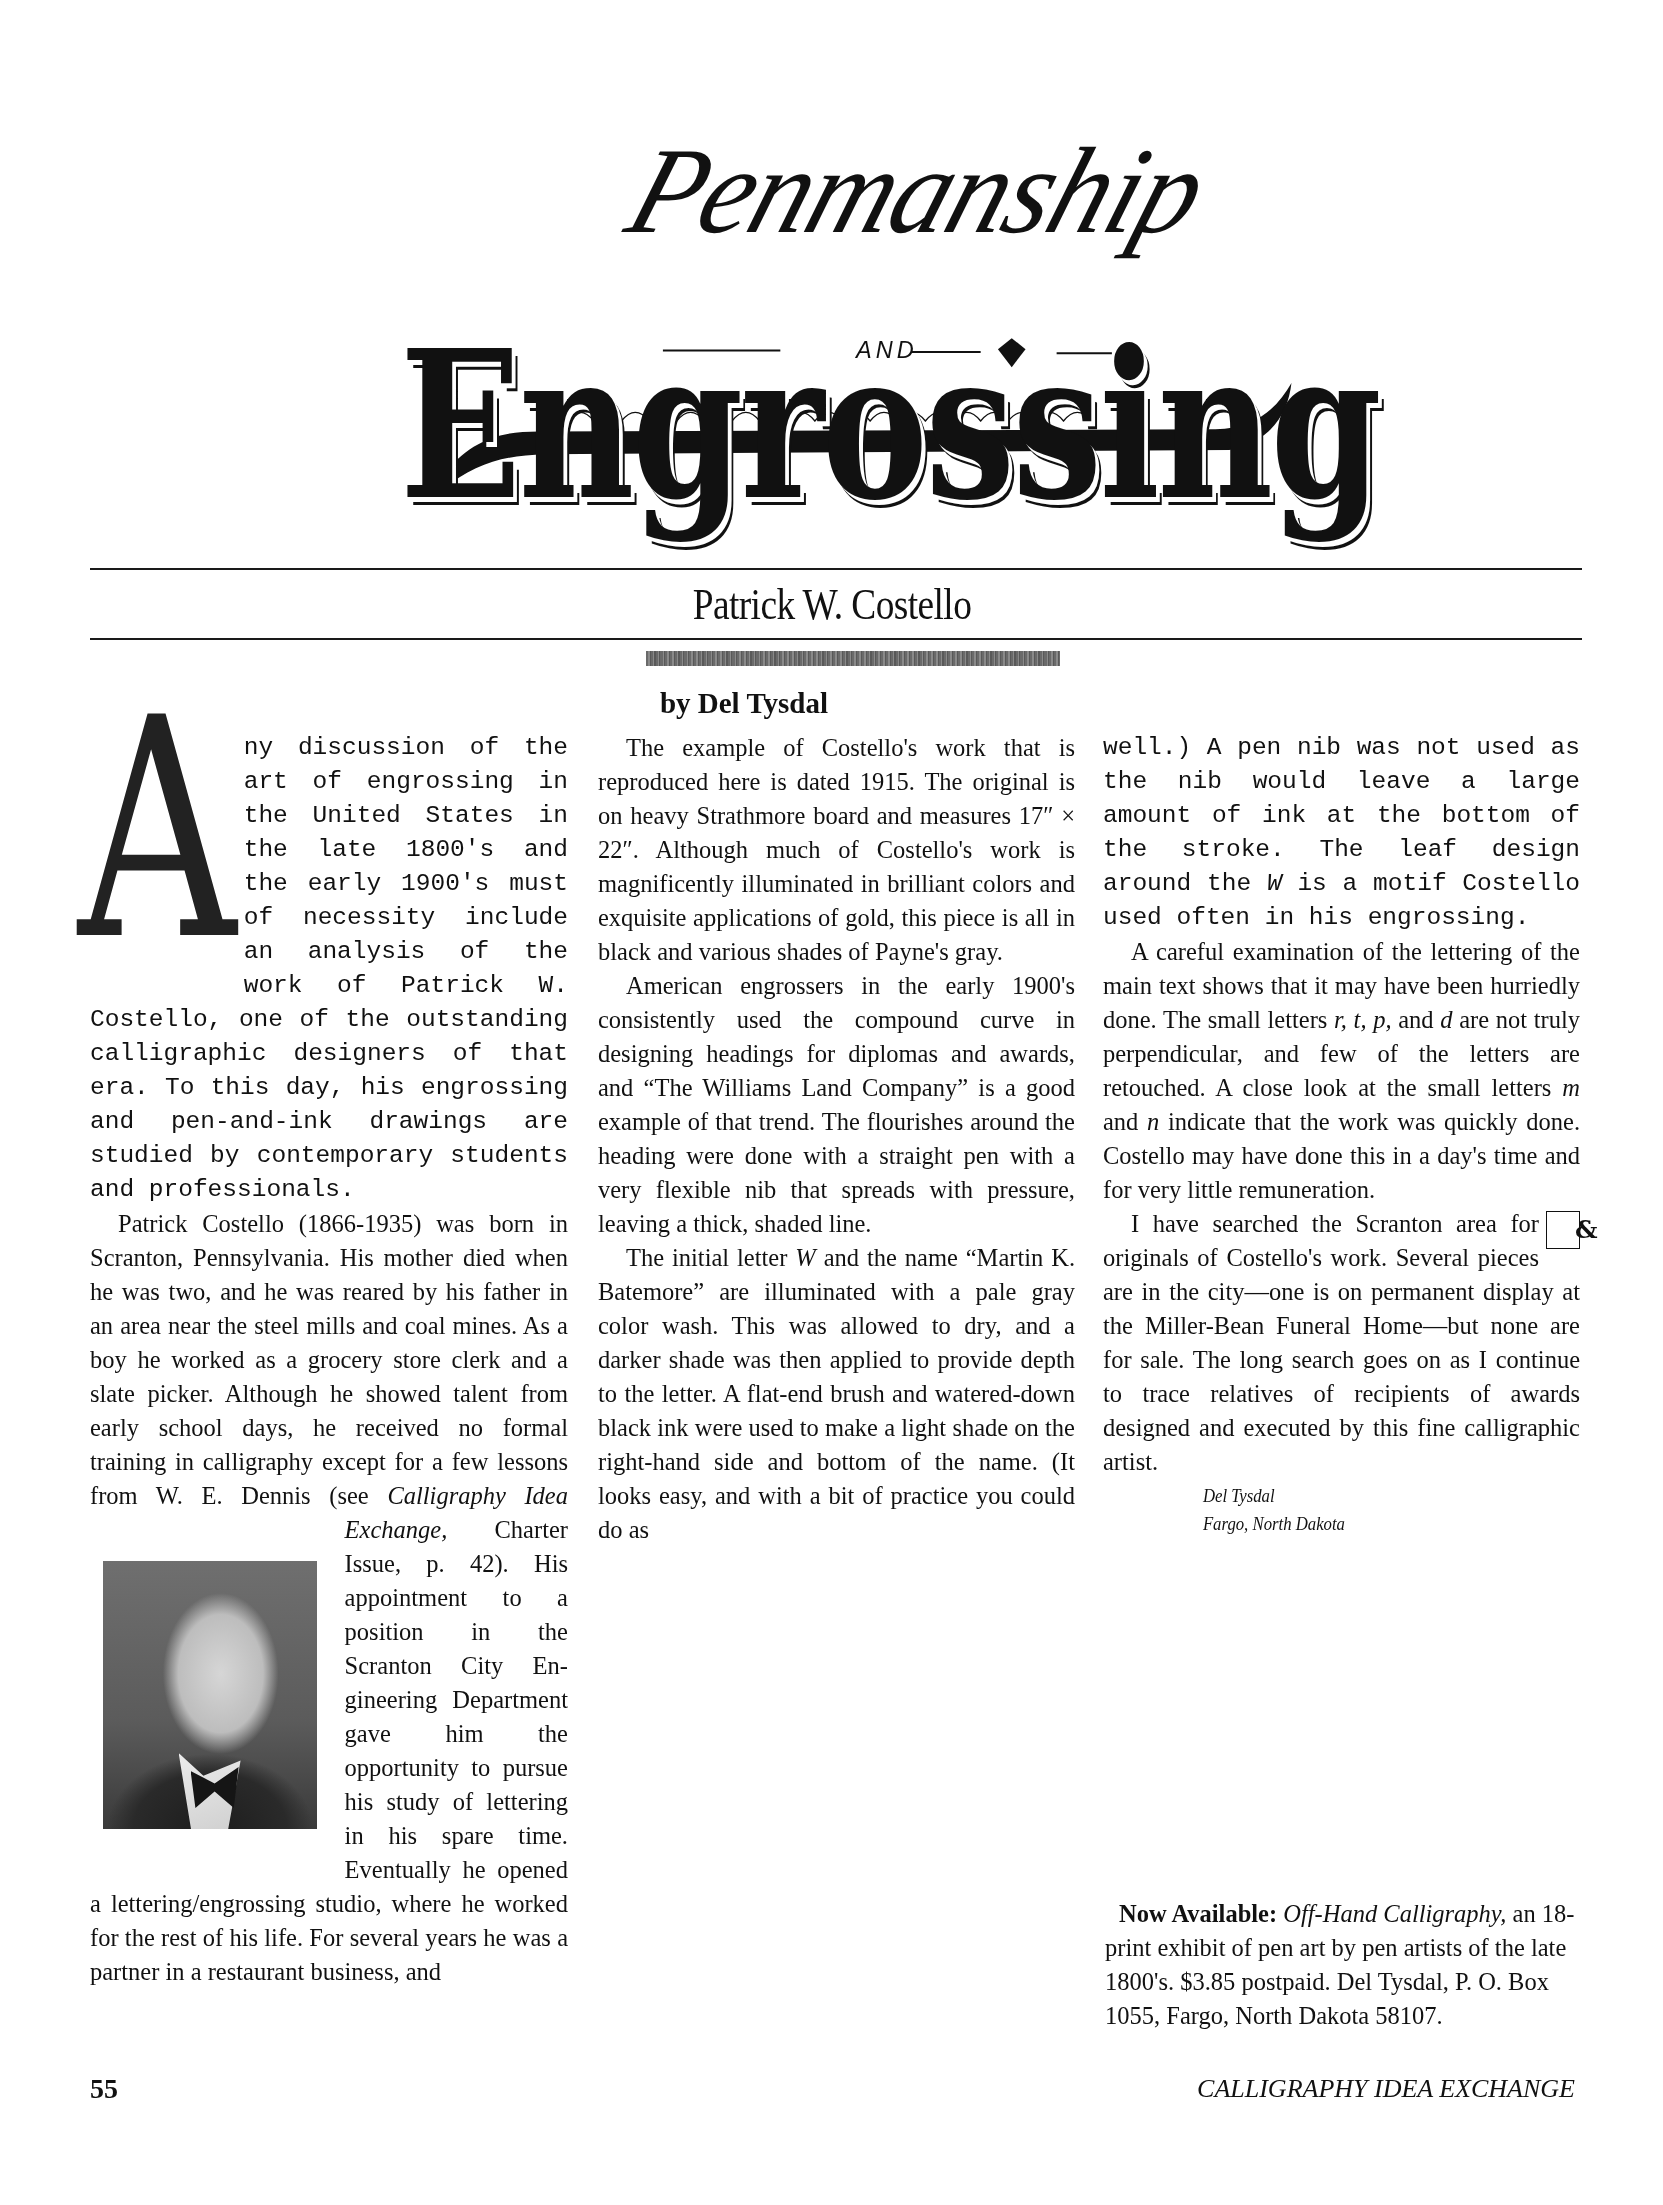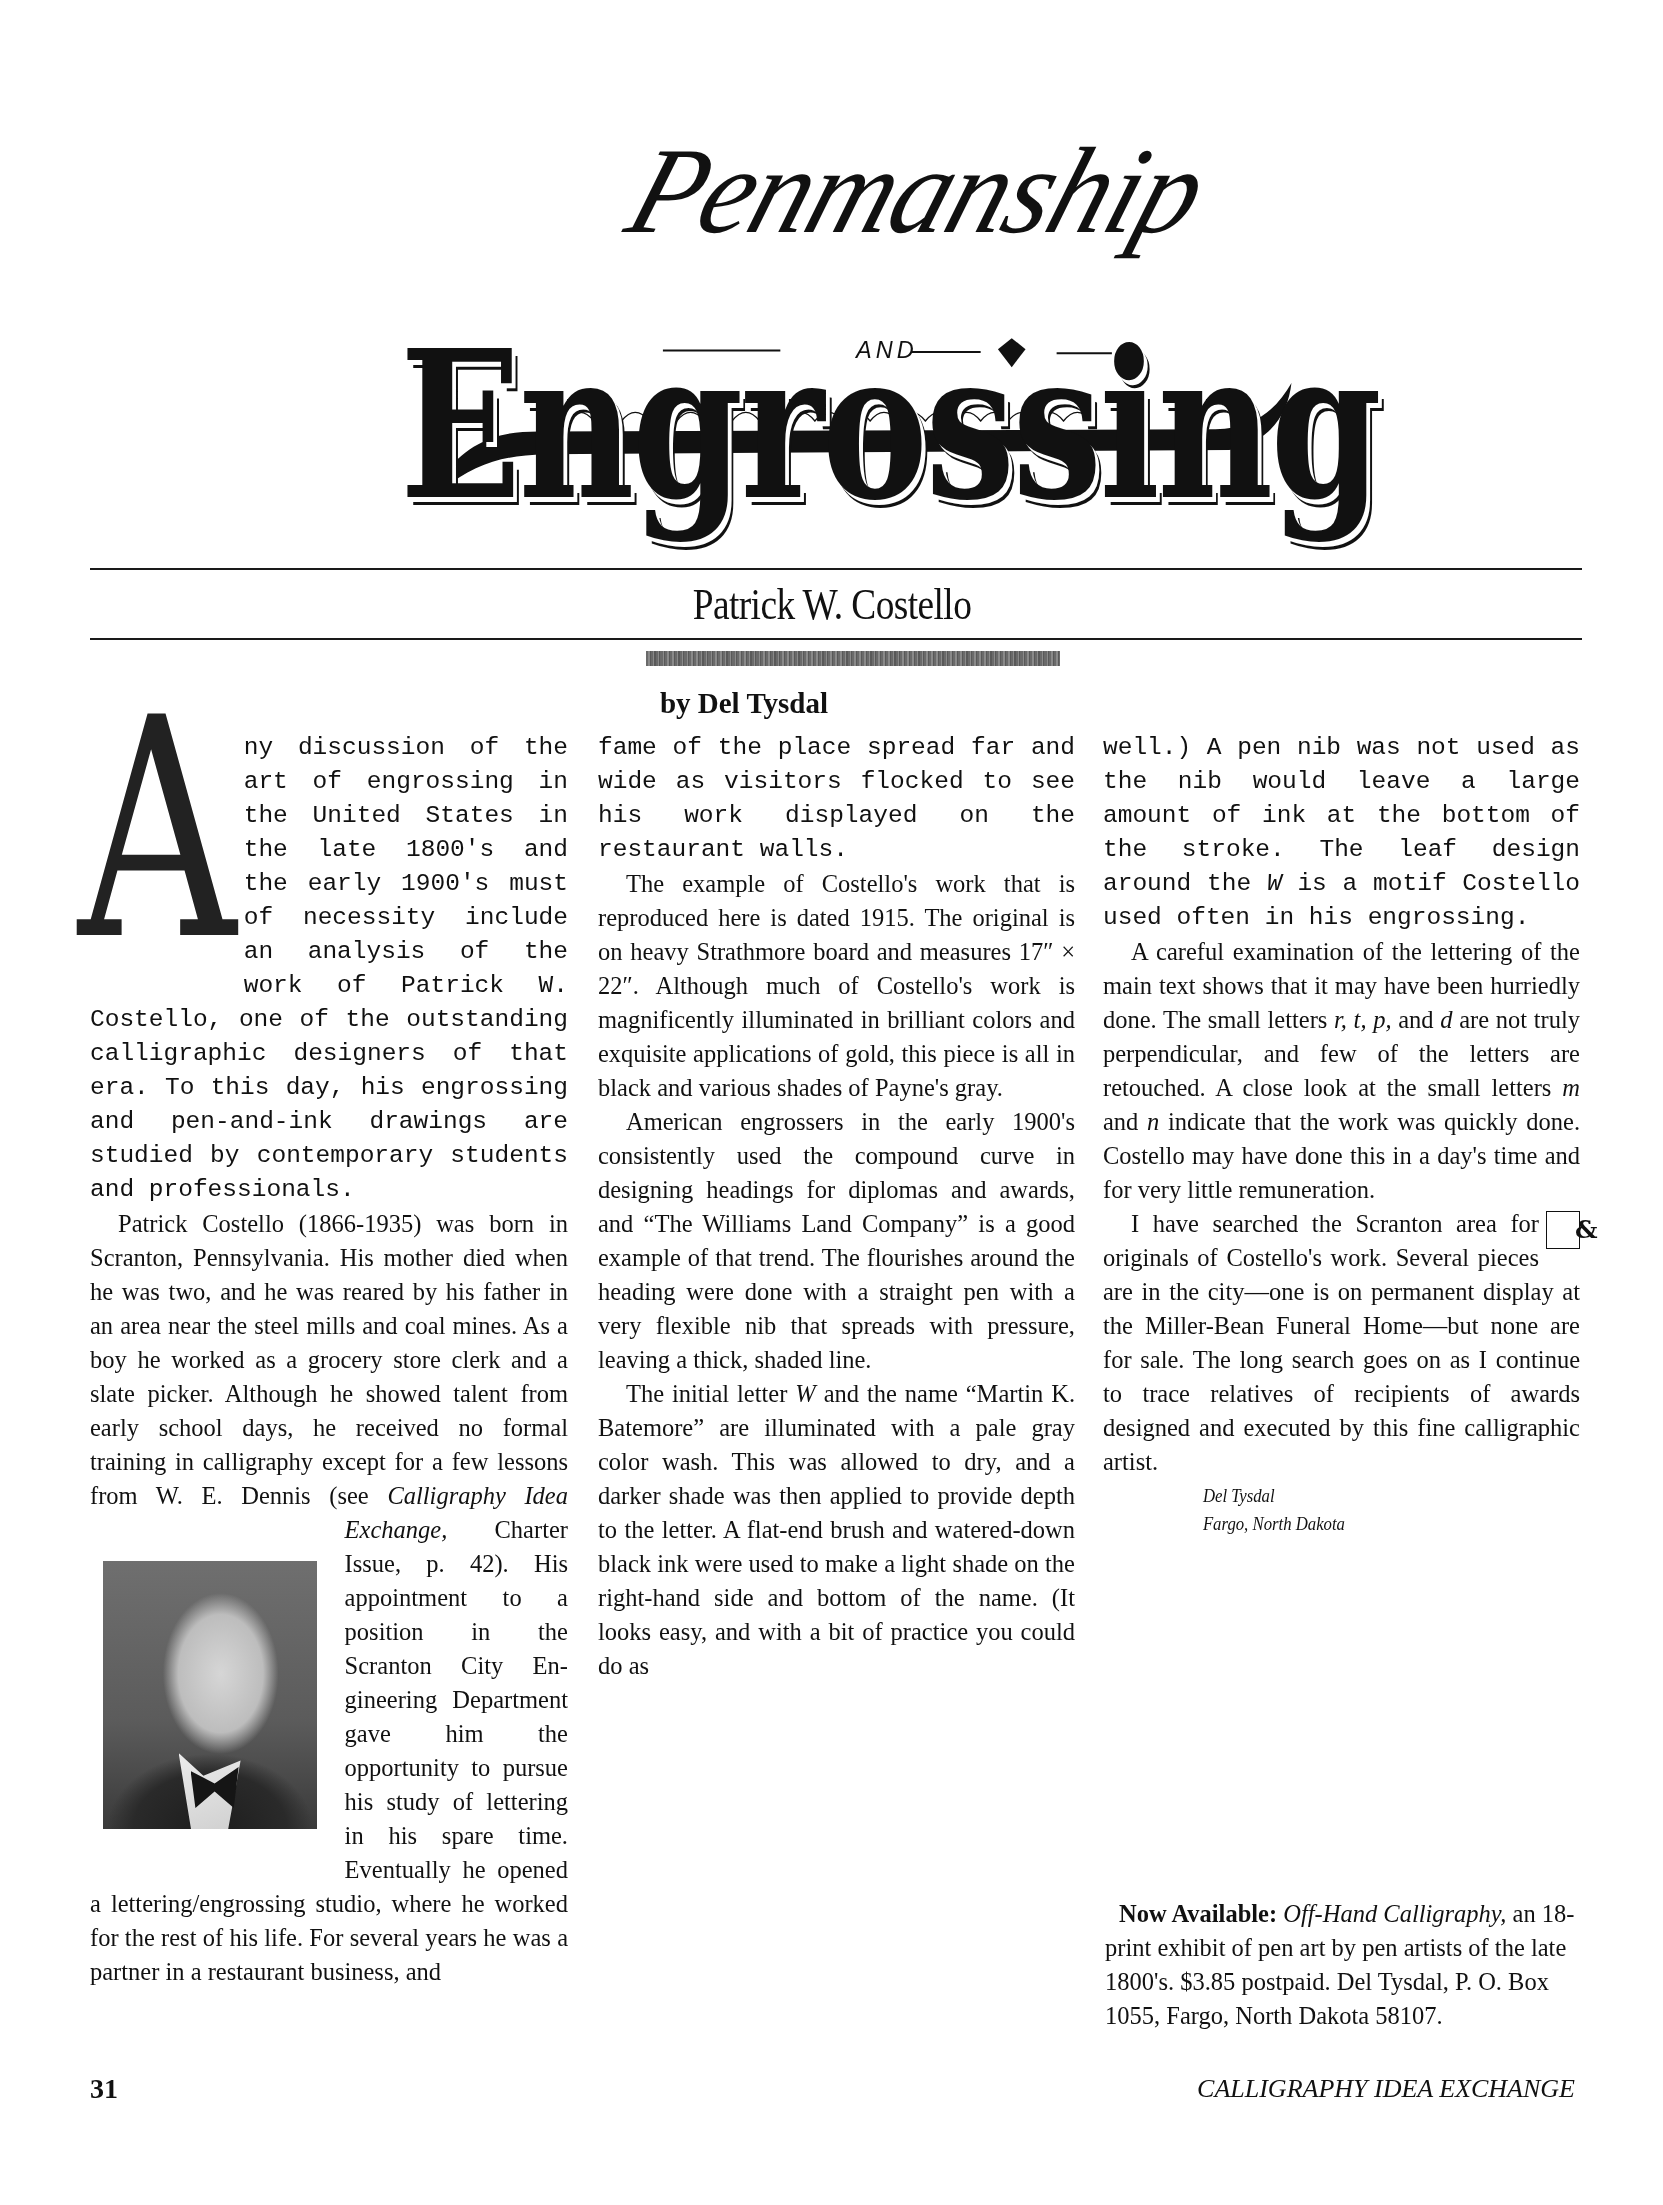--- a/index.html
+++ b/index.html
@@ -163,36 +163,35 @@
   <p class="noindent"><span>ny discussion of the art of engrossing in the United States in the late 1800's and the early 1900's must of necessity include an analysis of the work of Patrick W. Costello, one of the outstanding calli­graphic designers of that era. To this day, his engrossing and pen-and-ink drawings are studied by contemporary students and professionals.</span></p>
   <p><span>Patrick Costello (1866-1935) was born in Scranton, Pennsylvania. His mother died when he was two, and he was reared by his father in an area near the steel mills and coal mines. As a boy he worked as a grocery store clerk and a slate picker. Although he showed talent from early school days, he re­ceived no formal training in calligra­phy except for a few lessons from W. E. Dennis (see </span><i>Calligraphy Idea Exchange,</i><span><span class="photo-wrap" style="display:block;">
           <span class="photo" style="display:block;" title="Portrait photograph of Patrick W. Costello">
             <span class="collar" style="display:block;"></span>
             <span class="tie" style="display:block;"></span>
           </span>
         </span><span> Charter Issue, p. 42). His appointment to a position in the Scranton City En­gineering Depart­ment gave him the opportunity to pursue his study of lettering in his spare time. Even­tually he opened a lettering/engross­ing studio, where he worked for the rest of his life. For several years he was a partner in a restaurant business, and</span></span></p>
 </div>
 
 <div class="col col-2">
-  <p class="noindent">fame of the place spread far and wide as visitors flocked to see his work dis­played on the restaurant walls.</p>
   <p>The example of Costello's work that is reproduced here is dated 1915. The original is on heavy Strathmore board and measures 17″ × 22″. Although much of Costello's work is magnifi­cently illuminated in brilliant colors and exquisite applications of gold, this piece is all in black and various shades of Payne's gray.</p>
   <p>American engrossers in the early 1900's consistently used the com­pound curve in designing headings for diplomas and awards, and “The Wil­liams Land Company” is a good exam­ple of that trend. The flourishes around the heading were done with a straight pen with a very flexible nib that spreads with pressure, leaving a thick, shaded line.</p>
   <p><span>The initial letter </span><i>W</i><span> and the name “Martin K. Batemore” are illuminated with a pale gray color wash. This was allowed to dry, and a darker shade was then applied to provide depth to the letter. A flat-end brush and watered-down black ink were used to make a light shade on the right-hand side and bottom of the name. (It looks easy, and with a bit of practice you could do as</span></p>
 </div>
 
 <div class="col col-3">
   <p class="noindent"><span>well.) A pen nib was not used as the nib would leave a large amount of ink at the bottom of the stroke. The leaf de­sign around the </span><i>W</i><span> is a motif Costello used often in his engrossing.</span></p>
   <p><span>A careful examination of the letter­ing of the main text shows that it may have been hurriedly done. The small letters </span><i>r, t, p,</i><span> and </span><i>d</i><span> are not truly per­pendicular, and few of the letters are retouched. A close look at the small let­ters </span><i>m</i><span> and </span><i>n</i><span> indicate that the work was quickly done. Costello may have done this in a day's time and for very little remuneration.</span></p>
   <p><span class="end-mark">&amp;</span><span>I have searched the Scranton area for originals of Costello's work. Several pieces are in the city—one is on per­manent display at the Miller-Bean Funeral Home—but none are for sale. The long search goes on as I continue to trace relatives of recipients of awards designed and executed by this fine calligraphic artist.</span></p>
   <div class="signoff">
     <div>Del Tysdal</div>
     <div>Fargo, North Dakota</div>
   </div>
 </div>
 
 <div class="announce">
   <b>Now Available:</b>
   <i>Off-Hand Calligraphy,</i><span> an 18-print exhibit of pen art by pen artists of the late 1800's. $3.85 postpaid. Del Tysdal, P. O. Box 1055, Fargo, North Dakota 58107.</span>
 </div>
 
-<div class="page-number">31</div>
+<div class="page-number">55</div>
 <div class="running-footer">CALLIGRAPHY IDEA EXCHANGE</div>
 
 
 </body></html>

